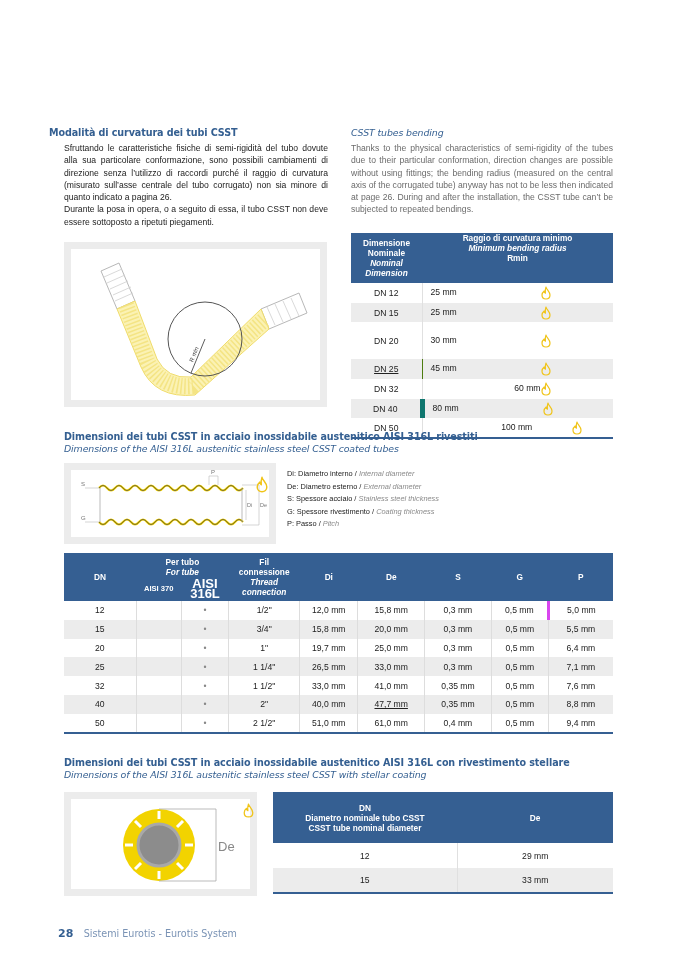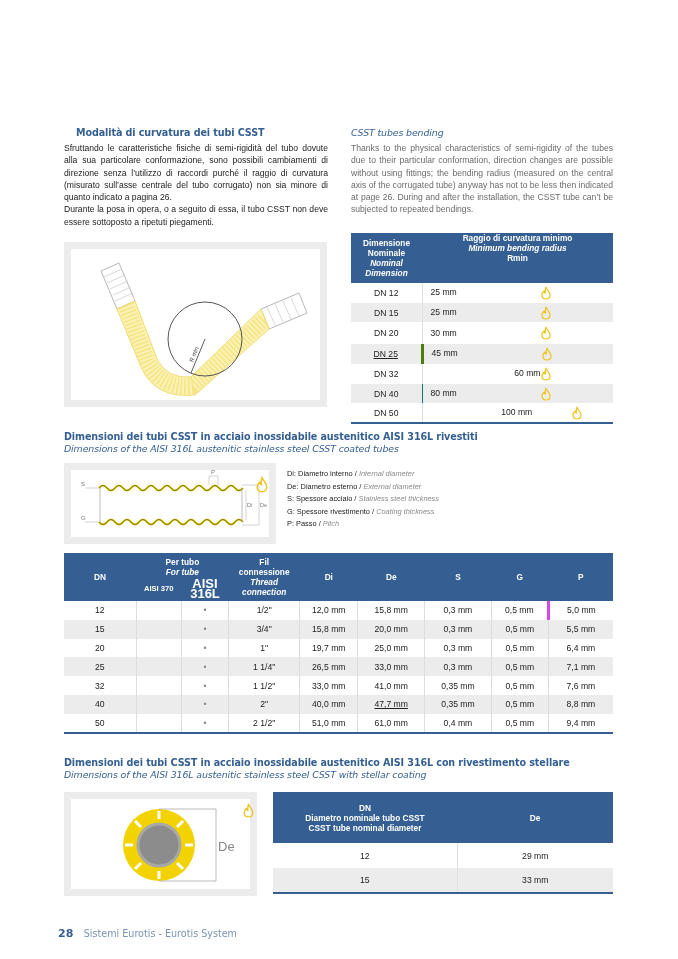--- a/index.html
+++ b/index.html
@@ -35,21 +35,21 @@
 <body>
 
 <svg width="0" height="0" style="position:absolute">
   <defs>
     <symbol id="flame" viewBox="0 0 10 14">
       <path d="M5 1 C5.5 3.5 9 5.5 9 9 C9 11.5 7.2 13 5 13 C2.8 13 1 11.5 1 9 C1 7 2.2 5.8 3.2 5 C3.2 6.3 3.8 7 4.4 7.2 C4 5 4.4 2.8 5 1 Z" fill="none" stroke="#f0c419" stroke-width="1.2" stroke-linejoin="round"></path>
     </symbol>
   </defs>
 </svg>
 
-<div class="abs sec-title" style="left:76px; top:127px;">Modalità di curvatura dei tubi CSST</div>
+<div class="abs sec-title" style="left:49px; top:127px;">Modalità di curvatura dei tubi CSST</div>
 <div class="abs" style="left:64px; top:142px; width:264px;">
   <p class="body-it">Sfruttando le caratteristiche fisiche di semi-rigidità del tubo dovute alla sua particolare conformazione, sono possibili cambiamenti di direzione senza l’utilizzo di raccordi purché il raggio di curvatura (misurato sull’asse centrale del tubo corrugato) non sia minore di quanto indicato a pagina 26.</p>
   <p class="body-it">Durante la posa in opera, o a seguito di essa, il tubo CSST non deve essere sottoposto a ripetuti piegamenti.</p>
 </div>
 
 <div class="abs frame" style="left:64px; top:242px; width:263px; height:165px;">
   <svg width="249" height="151" viewBox="0 0 249 151">
 
     <g stroke="#b8b8b8" stroke-width="1" fill="#fff">
       <path d="M30 22 L48 14 L64 52 L46 60 Z"></path>
@@ -101,40 +101,40 @@
       <td style="text-align:left; padding-left:8px;"><span style="display:inline-block; width:110px;">25 mm</span><svg class="flame">
             <use href="#flame"></use>
           </svg></td>
     </tr>
     <tr style="height:19.7px;">
       <td style="border-right:1px solid #e0e0e0;">DN 15</td>
       <td style="text-align:left; padding-left:8px;"><span style="display:inline-block; width:110px;">25 mm</span><svg class="flame">
             <use href="#flame"></use>
           </svg></td>
     </tr>
-    <tr style="height:22px;">
+    <tr style="height:37px;">
       <td style="border-right:1px solid #e0e0e0;">DN 20</td>
       <td style="text-align:left; padding-left:8px;"><span style="display:inline-block; width:110px;">30 mm</span><svg class="flame">
             <use href="#flame"></use>
           </svg></td>
     </tr>
     <tr style="height:19.7px;">
-      <td style="border-right:3px solid #4d7c0f;text-decoration:underline;">DN 25</td>
+      <td style="border-right:1px solid #4d7c0f;text-decoration:underline;">DN 25</td>
       <td style="text-align:left; padding-left:8px;"><span style="display:inline-block; width:110px;">45 mm</span><svg class="flame">
             <use href="#flame"></use>
           </svg></td>
     </tr>
     <tr style="height:19.7px;">
       <td style="border-right:1px solid #e0e0e0;">DN 32</td>
       <td style="text-align:left; padding-left:8px;"><span style="display:inline-block; width:110px;text-align:right;">60 mm</span><svg class="flame">
             <use href="#flame"></use>
           </svg></td>
     </tr>
     <tr style="height:19.7px;">
-      <td style="border-right:1px solid #0f766e;margin-top:33px;">DN 40</td>
+      <td style="border-right:5px solid #0f766e;margin-top:33px;">DN 40</td>
       <td style="text-align:left; padding-left:8px;"><span style="display:inline-block; width:110px;">80 mm</span><svg class="flame">
             <use href="#flame"></use>
           </svg></td>
     </tr>
     <tr style="height:19.7px;">
       <td style="border-right:1px solid #e0e0e0;">DN 50</td>
       <td style="text-align:center; padding-left:8px;"><span style="display:inline-block; width:110px;">100 mm</span><svg class="flame">
             <use href="#flame"></use>
           </svg></td>
     </tr>

